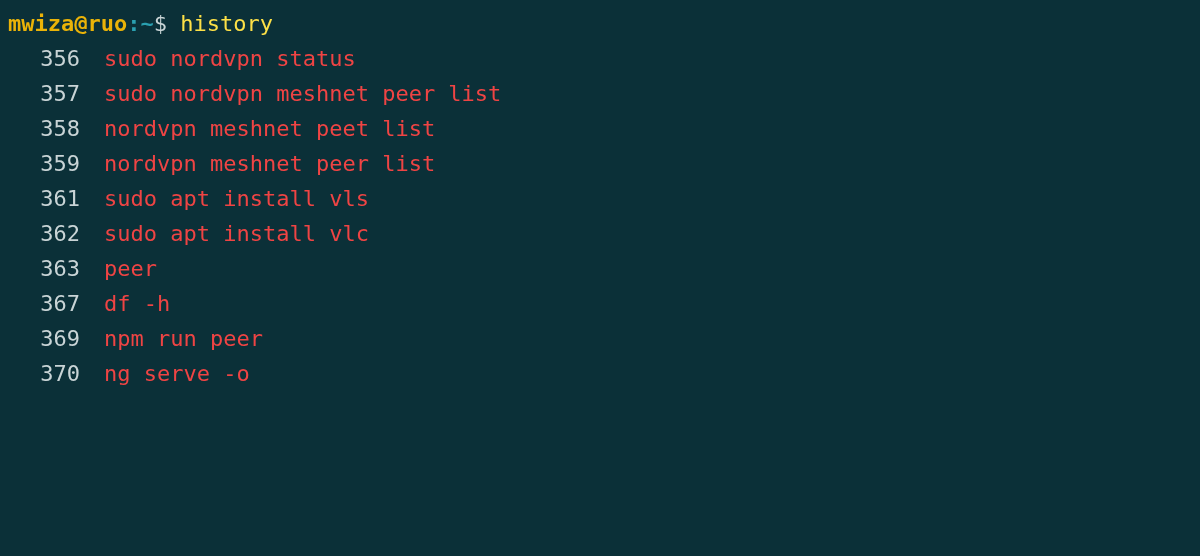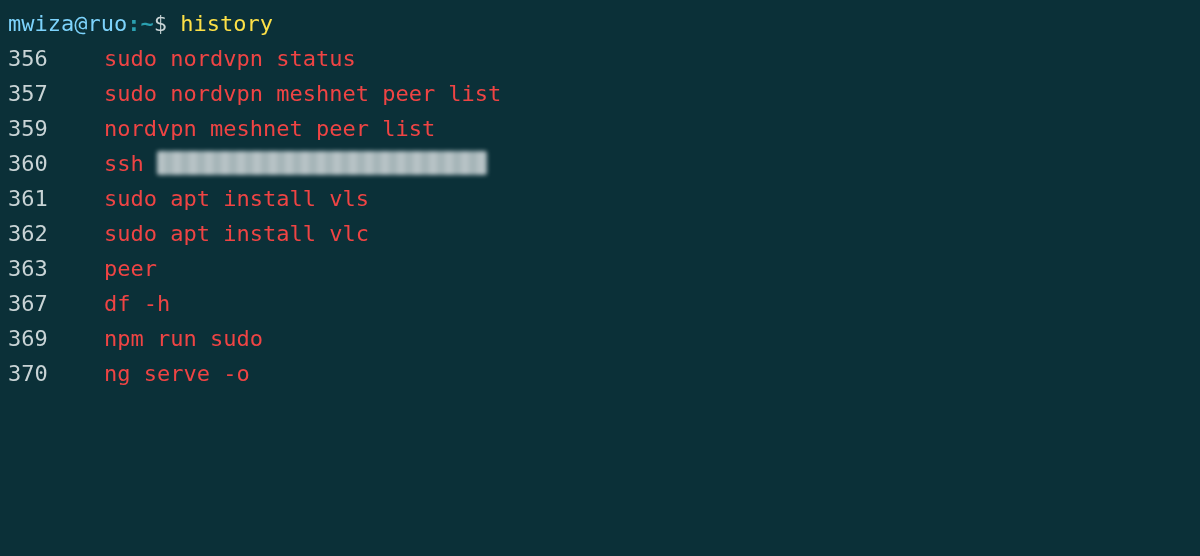--- a/index.html
+++ b/index.html
@@ -8,46 +8,46 @@
     background:#0b3038;
     font-family:"DejaVu Sans Mono","Liberation Mono",Consolas,monospace;
     font-size:22px;
     line-height:35px;
     color:#c9d4d6;
     overflow:hidden;
     box-sizing:border-box;
     padding:6px 0 0 8px;
   }
   .prompt-line{white-space:pre}
-  .user-host{color:#7dd3fc;font-weight:normal}
+  .user-host{color:#eab308;font-weight:bold}
   .cwd{color:#2aa0b0;font-weight:bold}
   .dollar{color:#c9d4d6}
   .cmd{color:#fde047}
   .history-line{white-space:pre;color:#c9d4d6}
-  .num{display:inline-block;width:72px;text-align:left;color:#c9d4d6}
+  .num{display:inline-block;width:72px;text-align:right;color:#c9d4d6}
   .gap{display:inline-block;width:24px}
   .text{color:#ef4444}
   .redact{
     display:inline-block;
     width:330px;height:24px;
     vertical-align:-4px;
     background:repeating-linear-gradient(90deg,#b7c3c6 0 8px,#a6b5b8 8px 16px);
     filter:blur(2px);
     border-radius:2px;
   }
 </style>
 </head>
 <body>
 
 <div class="prompt-line"><span class="user-host">mwiza@ruo</span><span class="cwd">:</span><span class="cwd">~</span><span class="dollar">$</span><span> </span><span class="cmd">history</span></div>
 
 <div id="history-container">
     <div class="history-line"><span class="num">356</span><span class="gap"></span><span class="text">sudo nordvpn status</span></div>
     <div class="history-line"><span class="num">357</span><span class="gap"></span><span class="text">sudo nordvpn meshnet peer list</span></div>
+    <div class="history-line"><span class="num">358</span><span class="gap"></span><span class="text">nordvpn meshnet peet list</span></div>
     <div class="history-line"><span class="num">359</span><span class="gap"></span><span class="text">nordvpn meshnet peer list</span></div>
-    <div class="history-line"><span class="num">360</span><span class="gap"></span><span class="text">ssh </span><span class="redact"></span></div>
     <div class="history-line"><span class="num">361</span><span class="gap"></span><span class="text">sudo apt install vls</span></div>
     <div class="history-line"><span class="num">362</span><span class="gap"></span><span class="text">sudo apt install vlc</span></div>
     <div class="history-line"><span class="num">363</span><span class="gap"></span><span class="text">peer</span></div>
     <div class="history-line"><span class="num">367</span><span class="gap"></span><span class="text">df -h</span></div>
-    <div class="history-line"><span class="num">369</span><span class="gap"></span><span class="text">npm run sudo</span></div>
+    <div class="history-line"><span class="num">369</span><span class="gap"></span><span class="text">npm run peer</span></div>
     <div class="history-line"><span class="num">370</span><span class="gap"></span><span class="text">ng serve -o</span></div>
   </div>
 
 </body></html>

